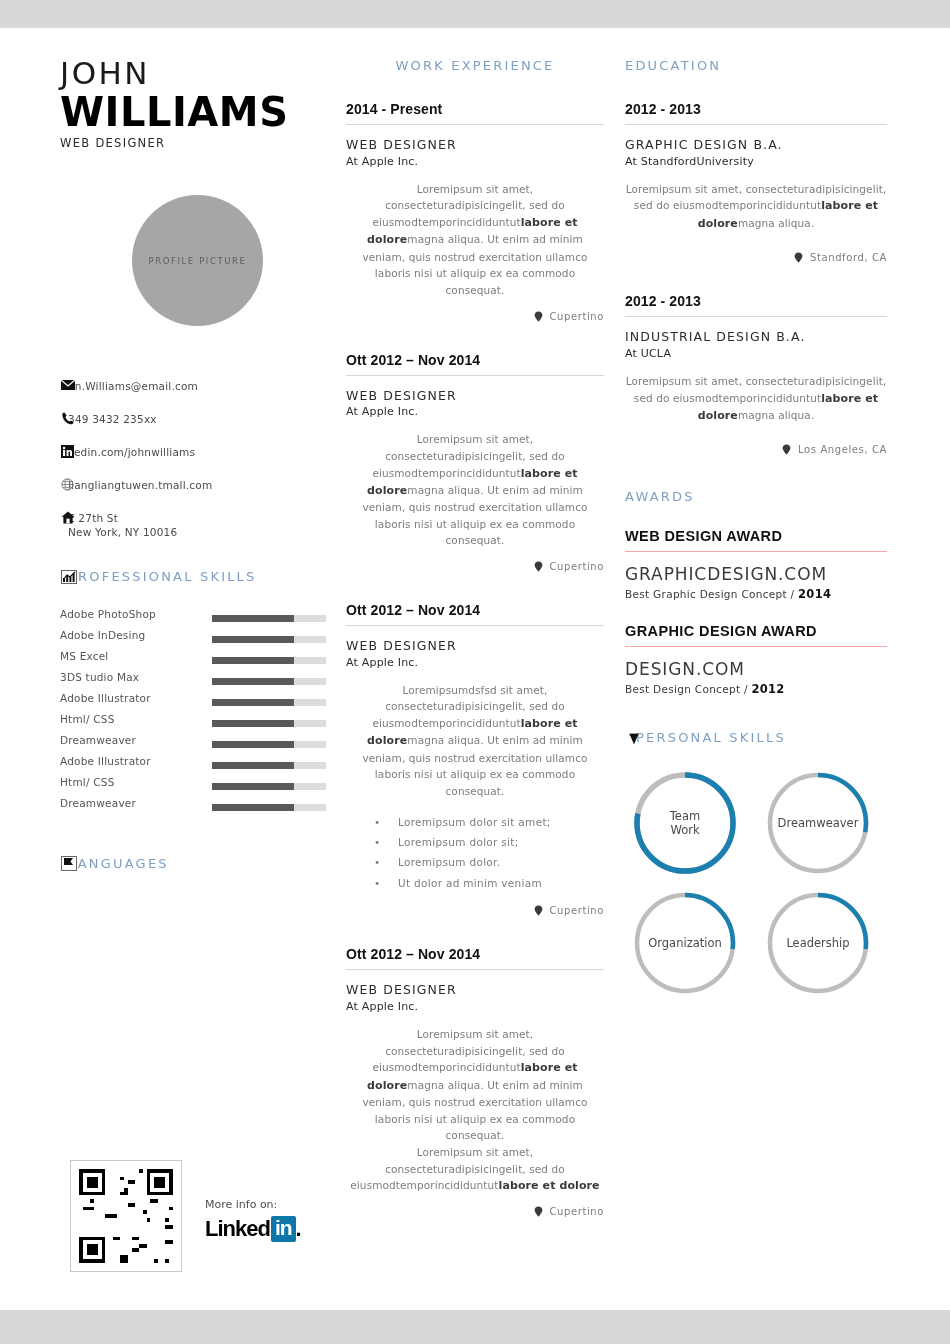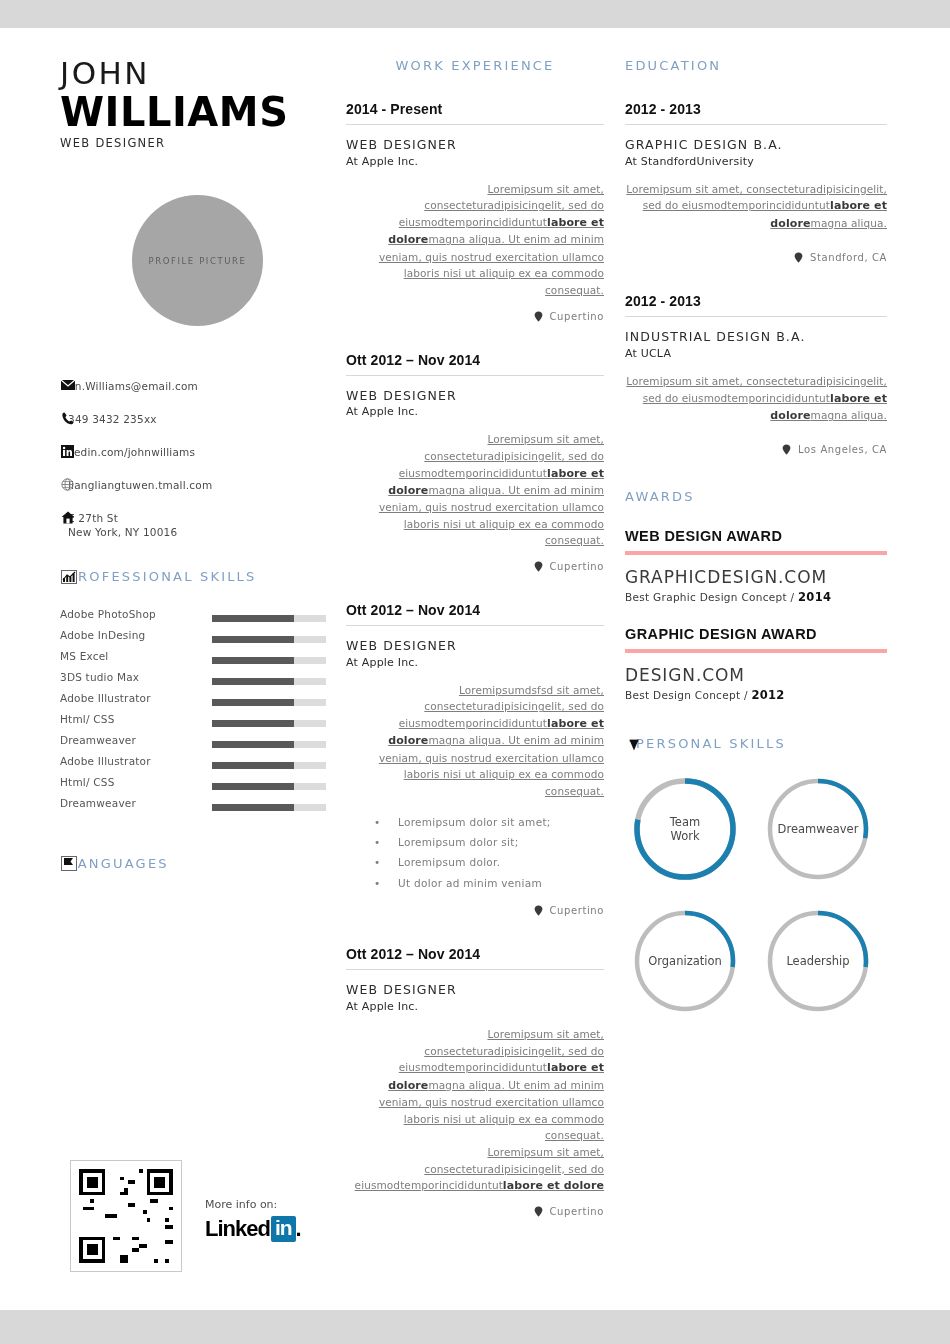--- a/index.html
+++ b/index.html
@@ -117,21 +117,21 @@
     letter-spacing: .1px; font-family: "Liberation Sans", sans-serif;
     padding-bottom: 7px; border-bottom: 1px solid #d8d8d8;
     margin-bottom: 12px;
   }
   .entry-role {
     font-size: 12.5px; color: #2c2c2c; letter-spacing: 1.1px; line-height: 1.35;
   }
   .entry-company { font-size: 11px; color: #2c2c2c; letter-spacing: .2px; margin-top: 1px; }
   .entry-body {
     margin-top: 13px; font-size: 10.5px; color: #7d7d7d;
-    line-height: 1.58; letter-spacing: .1px; text-align: right; text-decoration: underline;
+    line-height: 1.58; letter-spacing: .1px; text-align: center;
   }
   .entry-body b { color: #3a3a3a; font-weight: bold; font-size: 11px; }
   .entry-bullets { margin-top: 12px; list-style: none; }
   .entry-bullets li {
     position: relative; padding-left: 52px; font-size: 10.5px;
     color: #7d7d7d; line-height: 1.95; letter-spacing: .3px;
   }
   .entry-bullets li:before {
     content: "\2022"; position: absolute; left: 28px; top: 0; color: #7d7d7d;
   }
@@ -140,28 +140,28 @@
     color: #7d7d7d; letter-spacing: .6px;
     display: flex; align-items: center; justify-content: flex-end; gap: 7px;
   }
   .pin-ico { display: inline-flex; }
 
   
   .award { margin-bottom: 22px; }
   .award-title {
     font-size: 14.5px; font-weight: bold; color: #111; letter-spacing: .4px;
     font-family: "Liberation Sans", sans-serif;
-    padding-bottom: 7px; border-bottom: 4px solid #fca5a5; margin-bottom: 12px;
+    padding-bottom: 7px; border-bottom: 1px solid #fca5a5; margin-bottom: 12px;
   }
   .award-org { font-size: 17px; color: #3a3a3a; letter-spacing: .9px; }
   .award-sub { font-size: 10.5px; color: #3a3a3a; letter-spacing: .3px; margin-top: 3px; }
   .award-sub b { font-weight: bold; font-size: 11.5px; color: #111; }
 
   
-  .rings { display: grid; grid-template-columns: 1fr 1fr; gap: 12px 4px; margin-top: 18px; }
+  .rings { display: grid; grid-template-columns: 1fr 1fr; gap: 0 4px; margin-top: 18px; }
   .ring-cell { position: relative; width: 120px; height: 120px; }
   .ring-cell svg { position: absolute; left: 0; top: 0; }
   .ring-label {
     position: absolute; left: 0; top: 0; width: 120px; height: 120px;
     display: flex; align-items: center; justify-content: center; text-align: center;
     font-size: 11.5px; color: #4a4a4a; line-height: 1.25; padding: 0 22px;
   }
 </style>
 </head>
 <body>

